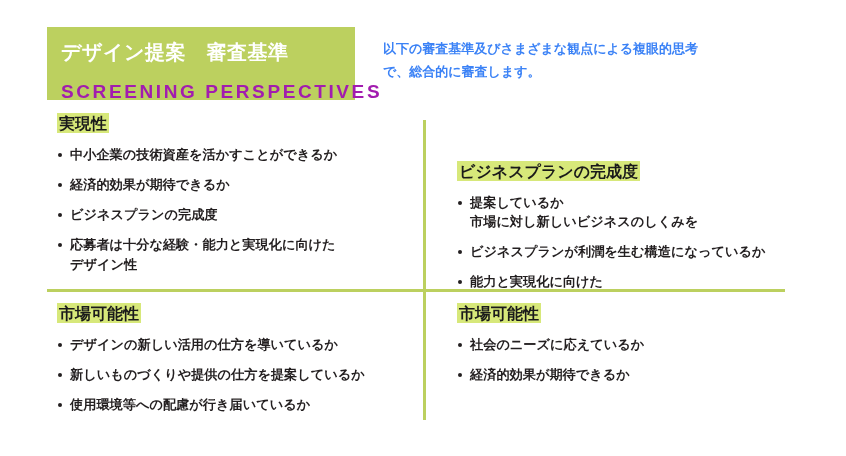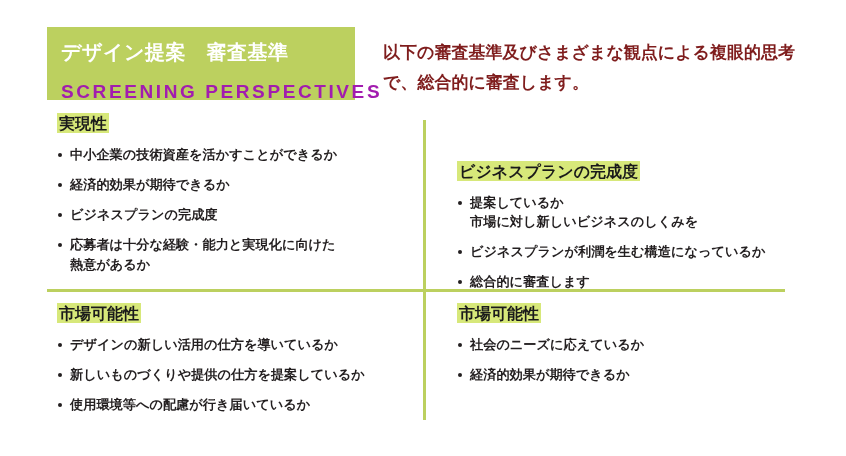--- a/index.html
+++ b/index.html
@@ -42,22 +42,22 @@
     margin-top: 17px;
     white-space: nowrap;
   }
 
   
   .intro {
     position: absolute;
     left: 383px;
     top: 38px;
     width: 400px;
-    color: #7f1d1d;
-    font-size: 17px;
+    color: #3b82f6;
+    font-size: 13px;
     font-weight: bold;
     line-height: 1.75;
     font-family: Liberation Serif, serif;
   }
   .intro-line { white-space: nowrap; }
 
   
   .divider-vertical {
     position: absolute;
     left: 423px;
@@ -149,39 +149,39 @@
       <span class="bullet-line">中小企業の技術資産を活かすことができるか</span>
     </li>
     <li>
       <span class="bullet-line">経済的効果が期待できるか</span>
     </li>
     <li>
       <span class="bullet-line">ビジネスプランの完成度</span>
     </li>
     <li>
       <span class="bullet-line">応募者は十分な経験・能力と実現化に向けた</span>
-      <span class="bullet-line">熱意があるか</span>
+      <span class="bullet-line">デザイン性</span>
     </li>
   </ul>
 </div>
 
 <div class="quadrant q-tr">
   <h2 class="q-heading">
     <span>ビジネスプランの完成度</span>
   </h2>
   <ul class="bullets">
     <li>
       <span class="bullet-line">提案しているか</span>
       <span class="bullet-line">市場に対し新しいビジネスのしくみを</span>
     </li>
     <li>
       <span class="bullet-line">ビジネスプランが利潤を生む構造になっているか</span>
     </li>
     <li>
-      <span class="bullet-line">総合的に審査します</span>
+      <span class="bullet-line">能力と実現化に向けた</span>
     </li>
   </ul>
 </div>
 
 <div class="quadrant q-bl">
   <h2 class="q-heading">
     <span>市場可能性</span>
   </h2>
   <ul class="bullets">
     <li>

